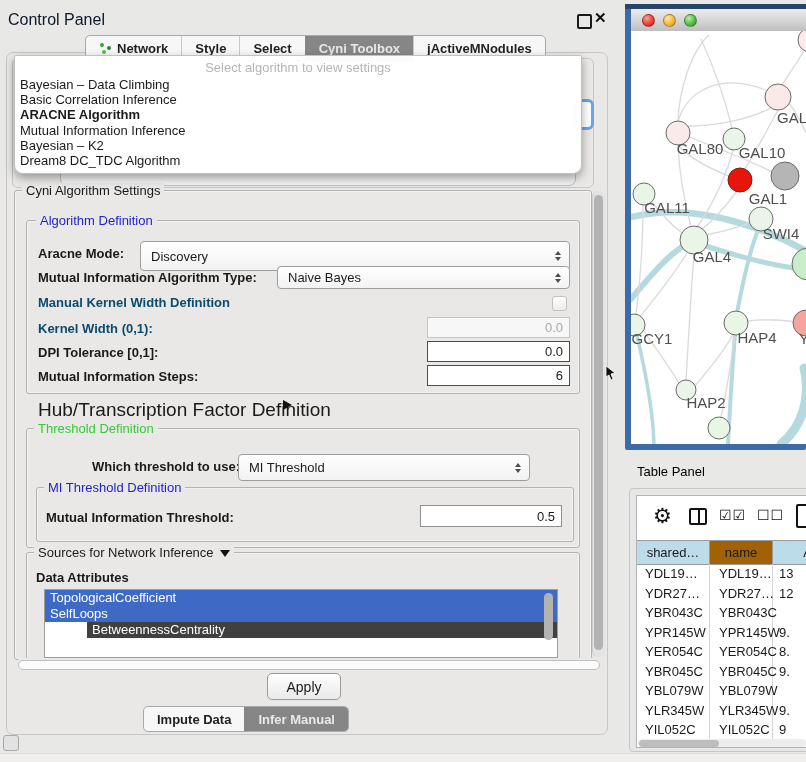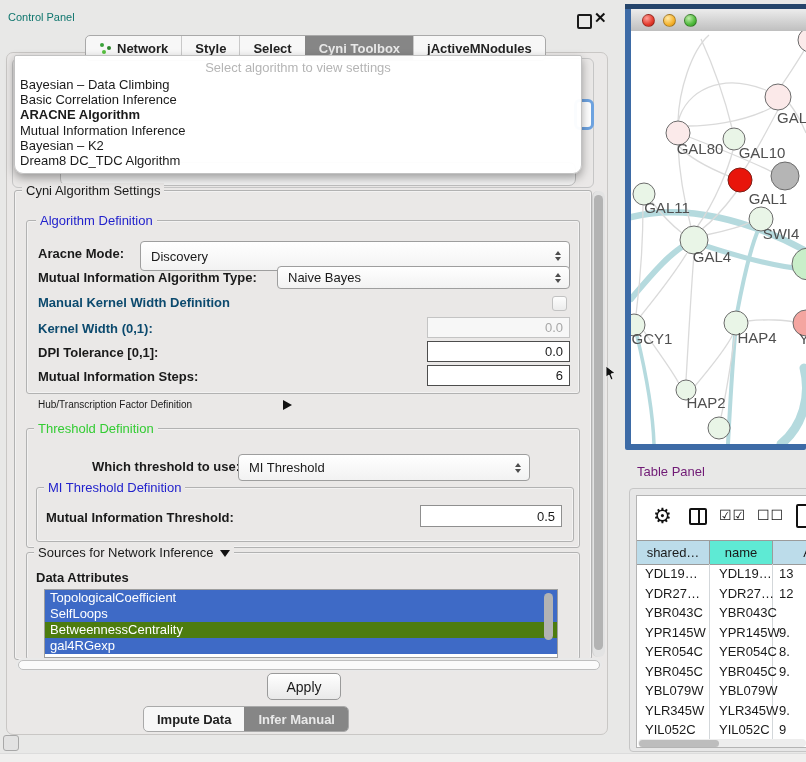--- a/index.html
+++ b/index.html
@@ -1,20 +1,20 @@
 <!DOCTYPE html>
 <html><head>
 <meta charset="utf-8">
 <style>
   html,body{margin:0;padding:0}
   body{width:806px;height:762px;position:relative;overflow:hidden;background:#e8e8e7;
        font-family:"Liberation Sans",sans-serif;font-size:13px;color:#1a1a1a;}
   .abs{position:absolute}
   
-  .cp-title{position:absolute;left:8px;top:11px;font-size:11px;color:#0f766e}
+  .cp-title{position:absolute;left:8px;top:11px;font-size:16px;color:#0f172a}
   .float-btn{position:absolute;width:11px;height:11px;border:2px solid #1a1a1a;border-radius:2px;background:transparent}
   .close-btn{position:absolute;font-size:15px;font-weight:bold;color:#111;line-height:15px}
   .close-btn::before{content:'\2715'}
   .cp-panel{background:#eae8e7;border:1px solid #c9c7c5;border-radius:7px}
   .frag-box{border:1px solid #c6c6c6;border-radius:6px}
   .frag-blue{border:3px solid #6ea3e0;border-radius:6px;background:#fff}
   .frag-combo{border:1px solid #bdbdbd;border-radius:7px;background:#f2f2f2}
   
   .tabbar{position:absolute;display:flex;height:24px;background:#f7f7f7;border:1px solid #a9a9a9;border-radius:5px;overflow:hidden}
   .tab{display:flex;align-items:center;justify-content:center;gap:5px;padding:0 13px;font-size:13px;font-weight:bold;color:#222;border-left:1px solid #c9c9c9;white-space:nowrap}
@@ -64,21 +64,21 @@
   .net-frame-top{position:absolute;left:0;top:0;width:100%;height:5px;background:#25456b}
   .net-titlebar{position:absolute;left:6px;top:5px;right:0;height:22px;background:linear-gradient(#ececec,#bfbfbf);
                 border-bottom:1px solid #7d7d7d;display:flex;align-items:center;gap:8px;padding-left:11px}
   .tl{width:13px;height:13px;border-radius:50%;border:1px solid rgba(0,0,0,.3);box-sizing:border-box}
   .tl.red{background:radial-gradient(circle at 35% 30%,#ff9d96,#e33b2e 60%,#b71d12)}
   .tl.yellow{background:radial-gradient(circle at 35% 30%,#ffe9a8,#f5b32f 60%,#d18d11)}
   .tl.green{background:radial-gradient(circle at 35% 30%,#c0ecab,#4fba3c 60%,#2f8f22)}
   .net-content{position:absolute;left:6px;top:27px;width:175px;height:413px;background:#fff;overflow:hidden}
   .nlabel{font-family:"Liberation Sans",sans-serif;font-size:15px;fill:#4f4f4f}
   
-  .tp-title{font-size:13px;color:#701a75}
+  .tp-title{font-size:13px;color:#000000}
   .tp-outer{background:#e7e7e7;border:1px solid #c6c6c6;border-radius:4px}
   .tp-inner{position:absolute;left:6px;top:6px;width:171px;height:251px;background:#fff;border:1px solid #b4b4b4;overflow:hidden}
   .ticon{position:absolute;color:#111}
   .gear::before{content:'\2699';font-size:21px;line-height:21px}
   .colview{width:14px;height:13px;border:2px solid #111;border-radius:2px}
   .colview::after{content:'';position:absolute;left:50%;top:0;width:2px;height:100%;background:#111}
   .checks::before{content:'\2611\2611';font-size:14px;letter-spacing:1px}
   .unchecks::before{content:'\2610\2610';font-size:14px;letter-spacing:1px}
   .fileic{width:16px;height:20px;border:2px solid #111;border-radius:2px 6px 2px 2px}
   .tp-head{position:absolute;left:0;top:44px;height:23px;width:220px;border-top:1px solid #9b9b9b;border-bottom:1px solid #9b9b9b}
@@ -134,21 +134,21 @@
 
 <span class="blbl dis" style="left:38px;top:321px">Kernel Width (0,1):</span>
 <div class="tfield dis" style="left:427px;top:317px;width:143px;height:21px">0.0</div>
 
 <span class="blbl" style="left:38px;top:345px">DPI Tolerance [0,1]:</span>
 <div class="tfield" style="left:427px;top:341px;width:143px;height:21px">0.0</div>
 
 <span class="blbl" style="left:38px;top:369px">Mutual Information Steps:</span>
 <div class="tfield" style="left:427px;top:365px;width:143px;height:21px">6</div>
 
-<span class="abs" style="left:38px;top:399px;font-size:10px">Hub/Transcription Factor Definition</span>
+<span class="abs" style="left:38px;top:399px;font-size:19px">Hub/Transcription Factor Definition</span>
 <span class="arrow-right" style="left:283px;top:400px"></span>
 
 <div class="fbox" style="left:26px;top:428px;width:552px;height:118px"></div>
 <span class="legend green" style="left:34px;top:421px">Threshold Definition</span>
 
 <span class="blbl" style="left:92px;top:459px">Which threshold to use:</span>
 <div class="combo" style="left:238px;top:454px;width:292px;height:27px">
   <span>MI Threshold</span>
   <span class="arrows">
       <span class="tri-up"></span>
@@ -160,22 +160,21 @@
 <span class="legend blue" style="left:44px;top:480px">MI Threshold Definition</span>
 <span class="blbl" style="left:46px;top:510px">Mutual Information Threshold:</span>
 <div class="tfield soft" style="left:420px;top:505px;width:142px;height:22px">0.5</div>
 
 <div class="fbox" style="left:26px;top:552px;width:552px;height:106px"></div>
 <span class="legend" style="left:34px;top:545px"><span>Sources for Network Inference</span><span class="arrow-down"></span></span>
 <span class="blbl" style="left:36px;top:570px">Data Attributes</span>
 <div class="attr-list" id="attr-list" style="left:44px;top:589px;width:512px;height:67px">
     <div class="attr" style="background: rgb(62, 106, 198);">TopologicalCoefficient</div>
     <div class="attr" style="background: rgb(62, 106, 198);">SelfLoops</div>
-    <div class="attr" style="background: #4d7c0f;">BetweennessCentrality</div>
-    <div class="attr" style="background: rgb(62, 106, 198);">gal4RGexp</div>
+    <div class="attr" style="background: #404040; margin-left: 42px;">BetweennessCentrality</div>
   </div>
 <div class="vthumb" style="left:544px;top:593px;width:9px;height:47px"></div>
 
 <div class="vtrack" style="left:592px;top:191px;width:12px;height:466px">
   <div class="vthumb" style="left:1px;top:4px;width:9px;height:455px"></div>
 </div>
 <div class="htrack" style="left:16px;top:658px;width:586px;height:13px">
   <div class="hthumb" style="left:2px;top:2px;width:580px;height:8px"></div>
 </div>
 
@@ -297,21 +296,21 @@
 <div class="tp-title abs" style="left:637px;top:464px">Table Panel</div>
 <div class="tp-outer abs" style="left:629px;top:488px;width:180px;height:262px">
   <div class="tp-inner">
     <span class="ticon gear" style="left:16px;top:9px"></span>
     <span class="ticon colview" style="left:52px;top:12px"></span>
     <span class="ticon checks" style="left:82px;top:11px"></span>
     <span class="ticon unchecks" style="left:120px;top:11px"></span>
     <span class="ticon fileic" style="left:159px;top:8px"></span>
     <div class="tp-head" id="tbl-head">
         <div class="hc hc0" style="background: rgb(188, 220, 234);">shared…</div>
-        <div class="hc hc1" style="background: #5eead4;">name</div>
+        <div class="hc hc1" style="background: #a16207;">name</div>
         <div class="hc hc2" style="background: rgb(188, 220, 234);">A</div>
       </div>
     <div class="tp-rows" id="tbl-rows">
         <div class="trow">
           <div class="tc tc0">YDL19…</div>
           <div class="tc tc1">YDL19…</div>
           <div class="tc tc2">13</div>
         </div>
         <div class="trow">
           <div class="tc tc0">YDR27…</div>

